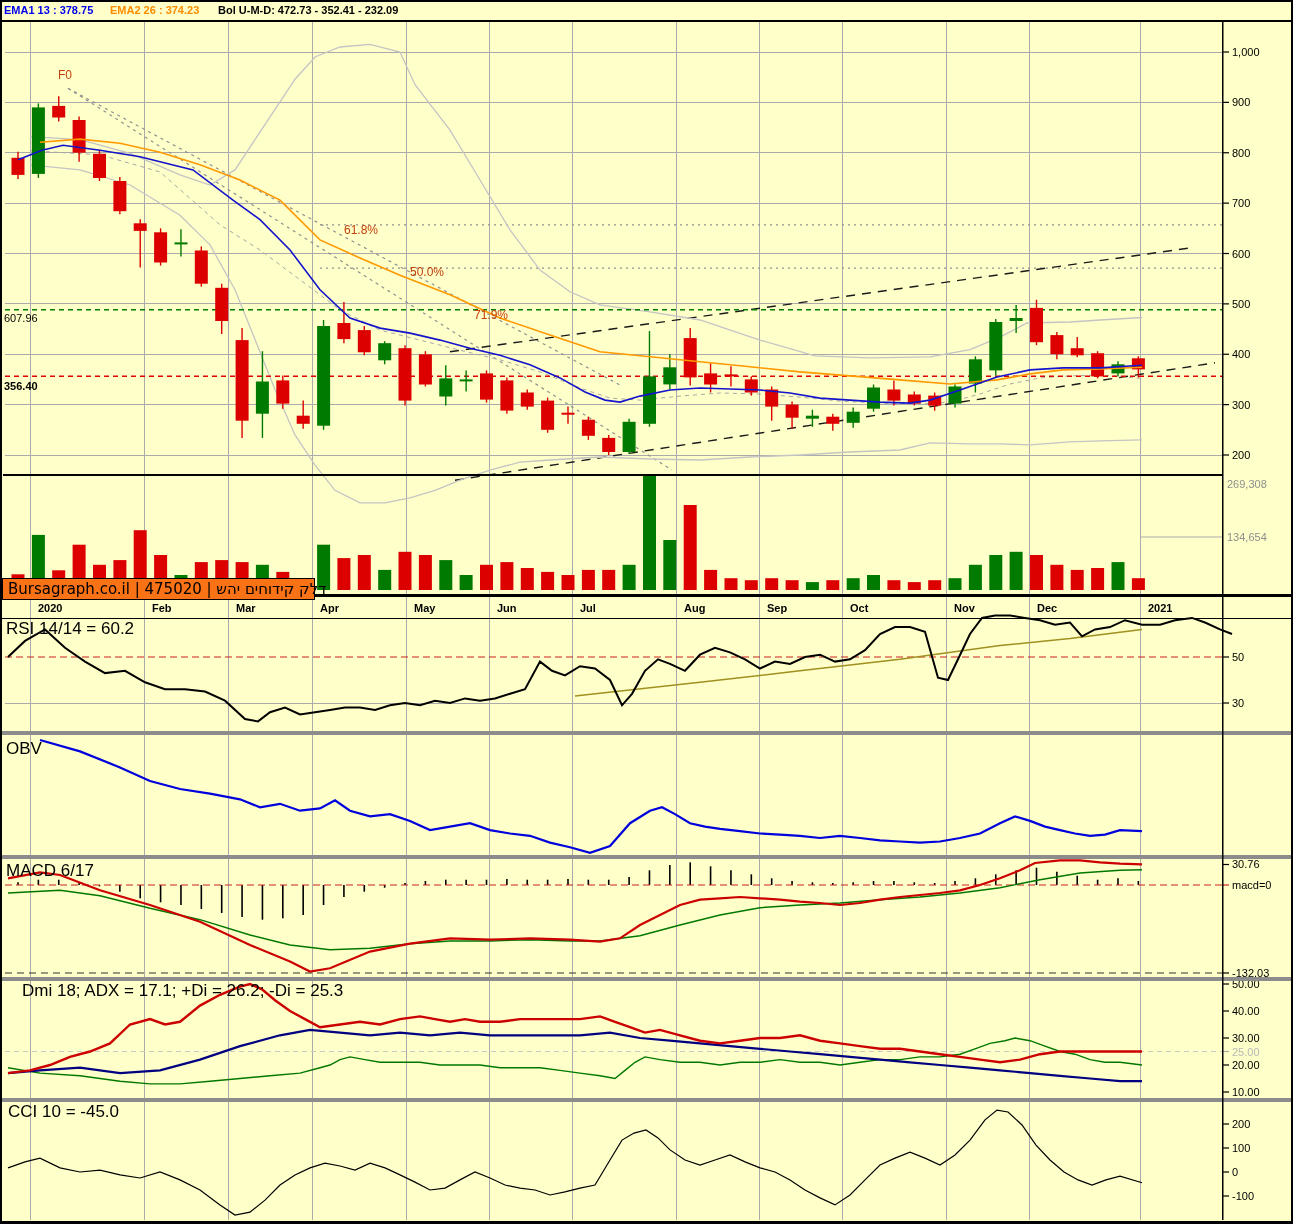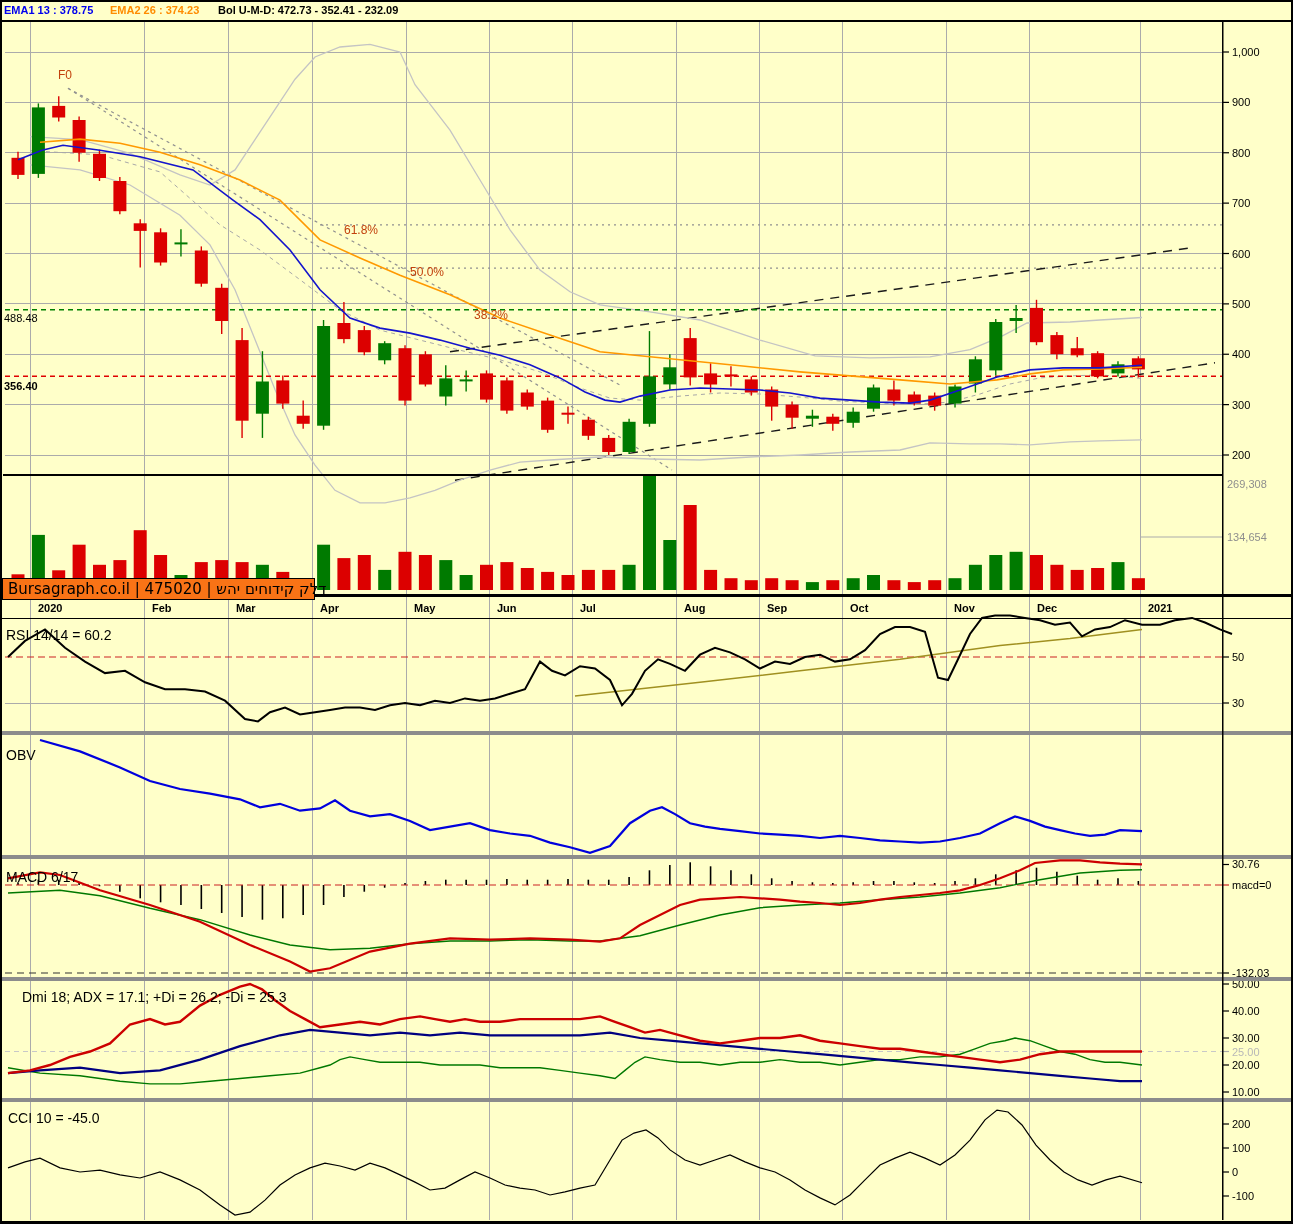--- a/index.html
+++ b/index.html
@@ -5,21 +5,21 @@
   html,body{margin:0;padding:0;background:#FFFFC9;font-family:"Liberation Sans",sans-serif;}
   .stage{position:relative;width:1293px;height:1224px;background:#FFFFC9;overflow:hidden;}
   svg{position:absolute;left:0;top:0;}
   .hlabel{position:absolute;top:4px;font-size:11px;font-weight:600;white-space:nowrap;}
   .ema1{left:4px;color:#0000EE;}
   .ema2{left:110px;color:#FF8C00;}
   .bol{left:218px;color:#000;}
   .watermark{position:absolute;left:2px;top:578px;width:306px;height:20px;border:1px solid #000;
     background:#f97316;font-size:15px;font-weight:400;color:#000;display:flex;align-items:center;
     padding-left:5px;white-space:nowrap;font-family:"DejaVu Sans","Liberation Sans",sans-serif;z-index:5;}
-  .ptitle{position:absolute;font-size:14px;color:#000;white-space:nowrap;z-index:4;margin-top:8px;}
+  .ptitle{position:absolute;font-size:17px;color:#000;white-space:nowrap;z-index:4;}
   .t-rsi{left:6px;top:619px;}
   .t-obv{left:6px;top:739px;}
   .t-macd{left:6px;top:861px;}
   .t-dmi{left:6px;top:981px;padding-left:16px;}
   .t-cci{left:8px;top:1102px;text-align:center;}
   .fib{position:absolute;font-size:12px;color:#c2410c;white-space:nowrap;z-index:3;}
   .f0{left:58px;top:68px;}
   .f618{left:344px;top:223px;}
   .f500{left:410px;top:265px;}
   .f382{left:474px;top:308px;}
@@ -417,17 +417,17 @@
 
   <div class="ptitle t-rsi">RSI 14/14 = 60.2</div>
   <div class="ptitle t-obv">OBV</div>
   <div class="ptitle t-macd">MACD 6/17</div>
   <div class="ptitle t-dmi">Dmi 18; ADX = 17.1; +Di = 26.2; -Di = 25.3</div>
   <div class="ptitle t-cci">CCI 10 = -45.0</div>
 
   <div class="fib f0">F0</div>
   <div class="fib f618">61.8%</div>
   <div class="fib f500">50.0%</div>
-  <div class="fib f382">38.2%</div>
-
-  <div class="pl pl-green">488.48</div>
+  <div class="fib f382">71.9%</div>
+
+  <div class="pl pl-green">607.96</div>
   <div class="pl pl-red">356.40</div>
 </div>
 
 </body></html>

